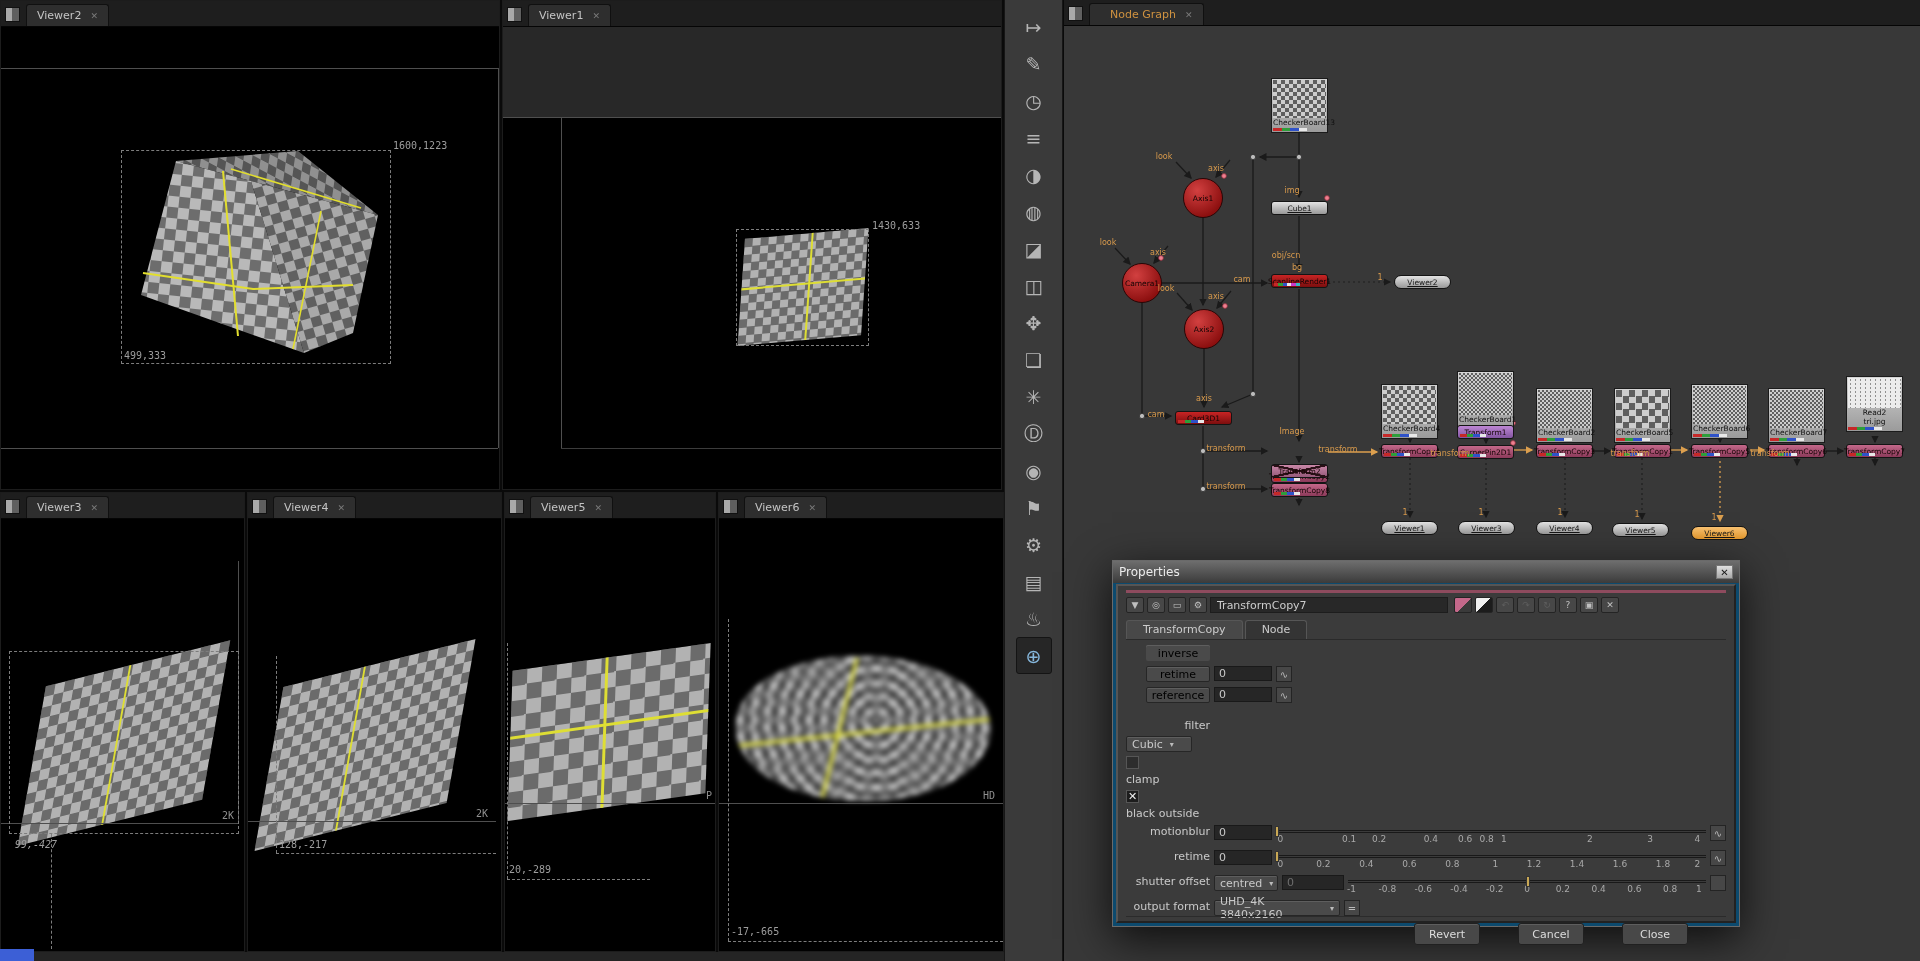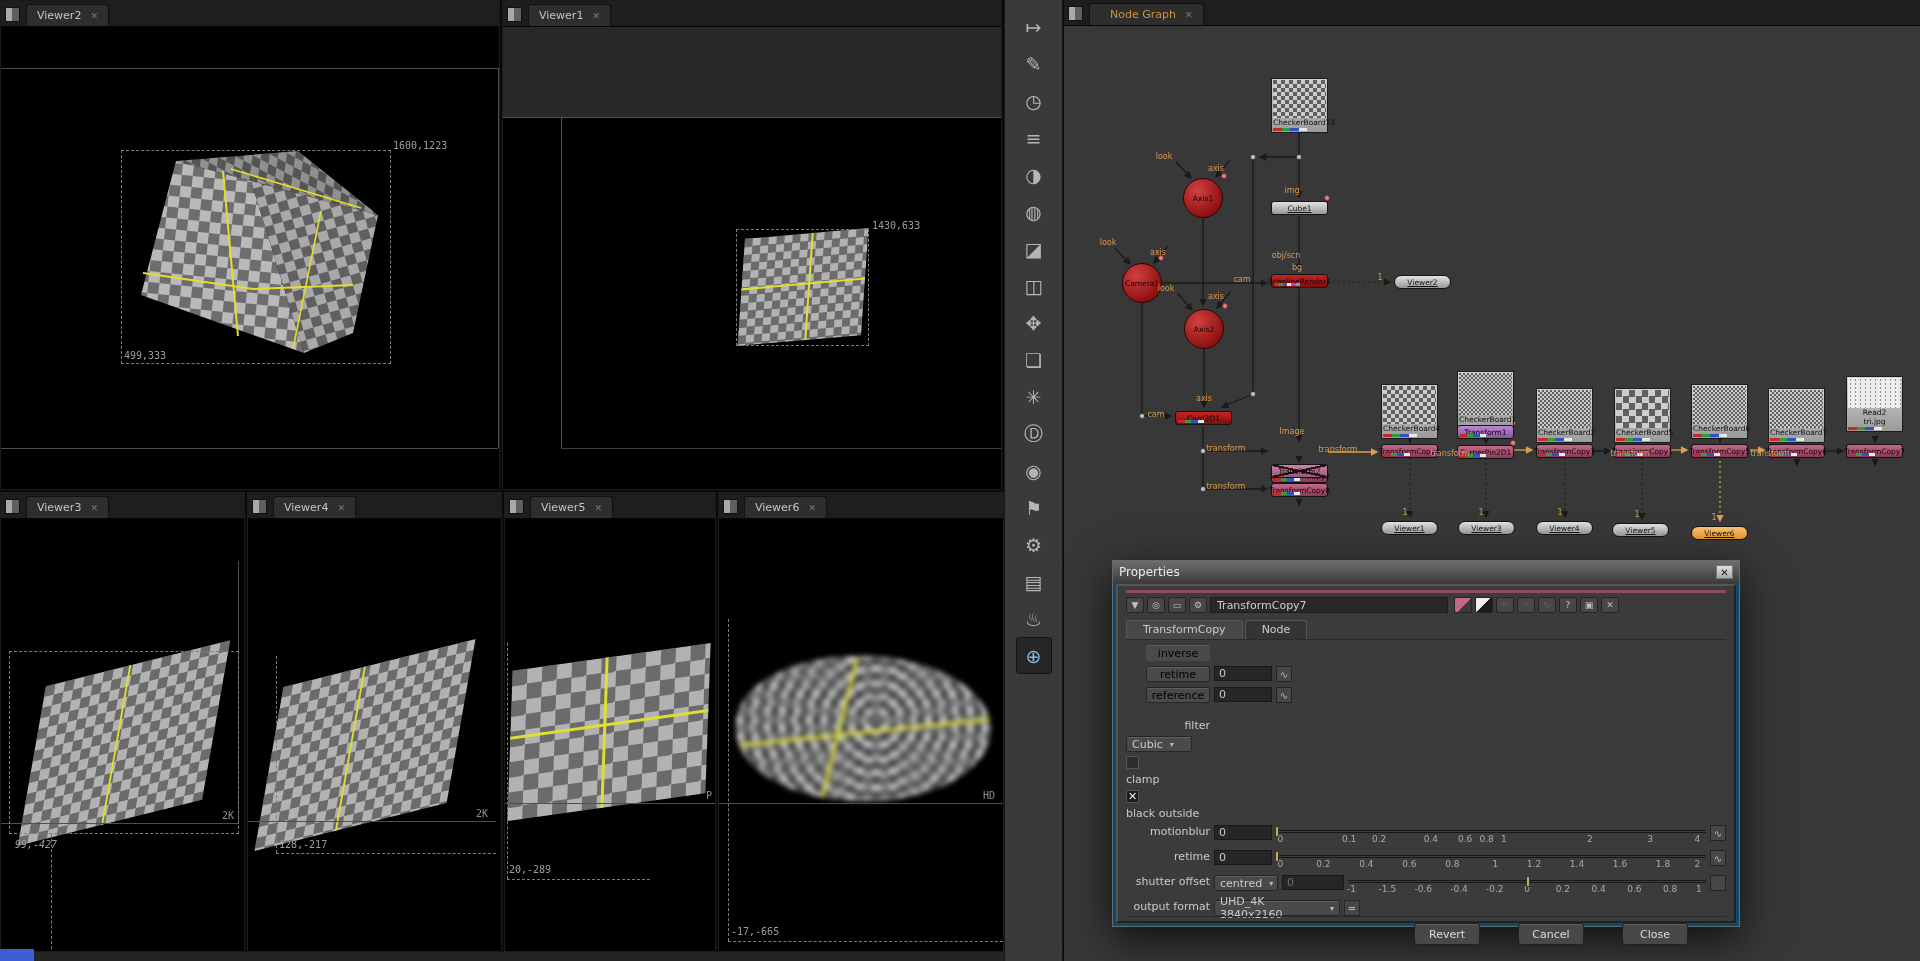--- a/index.html
+++ b/index.html
@@ -729,21 +729,21 @@
     <div class="prow">
       <span class="plab">shutter offset</span>
       <div class="pselect" style="width:64px;">
         <span>centred</span>
         <span class="arr">▾</span>
       </div>
       <input class="pfield dis" style="width: 62px;" value="0">
       <div class="slider">
           <div class="track"></div>
           <span class="tick" style="left:1%;">-1</span>
-          <span class="tick" style="left:11%;">-1.5</span>
+          <span class="tick" style="left:11%;">-0.8</span>
           <span class="tick" style="left:21%;">-0.6</span>
           <span class="tick" style="left:31%;">-0.4</span>
           <span class="tick" style="left:41%;">-0.2</span>
           <span class="tick" style="left:50%;">0</span>
           <span class="tick" style="left:60%;">0.2</span>
           <span class="tick" style="left:70%;">0.4</span>
           <span class="tick" style="left:80%;">0.6</span>
           <span class="tick" style="left:90%;">0.8</span>
           <span class="tick" style="left:98%;">1</span>
           <div class="handle" style="left:calc(50% - 1px);"></div>

